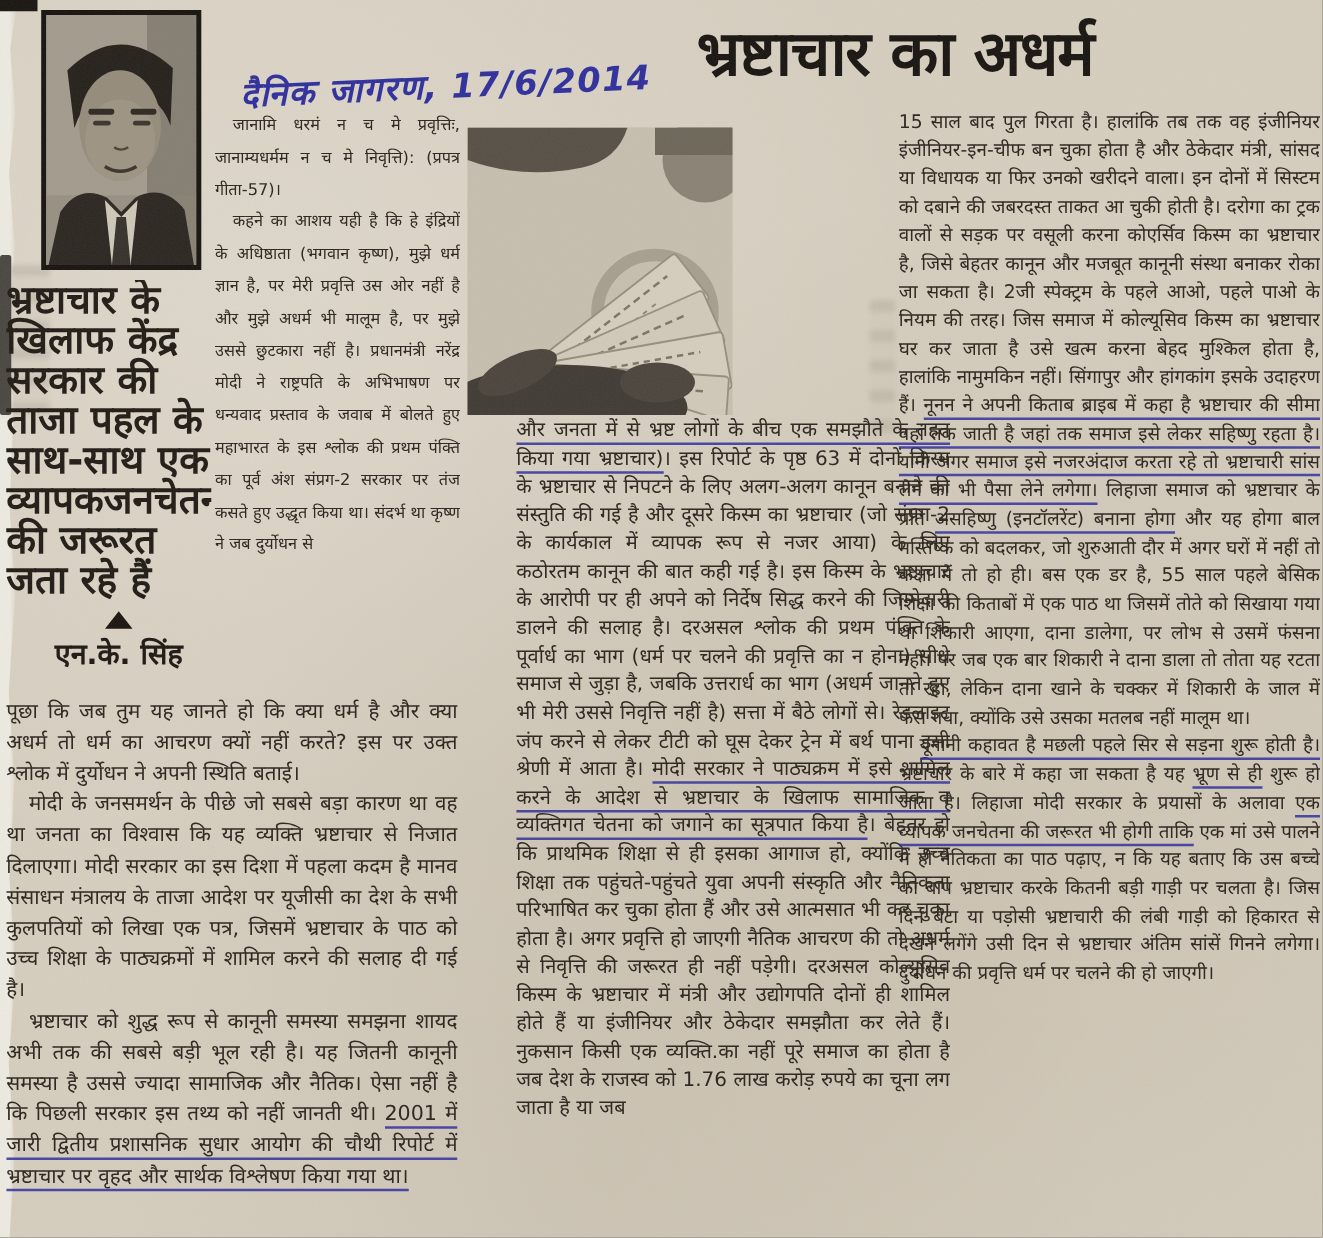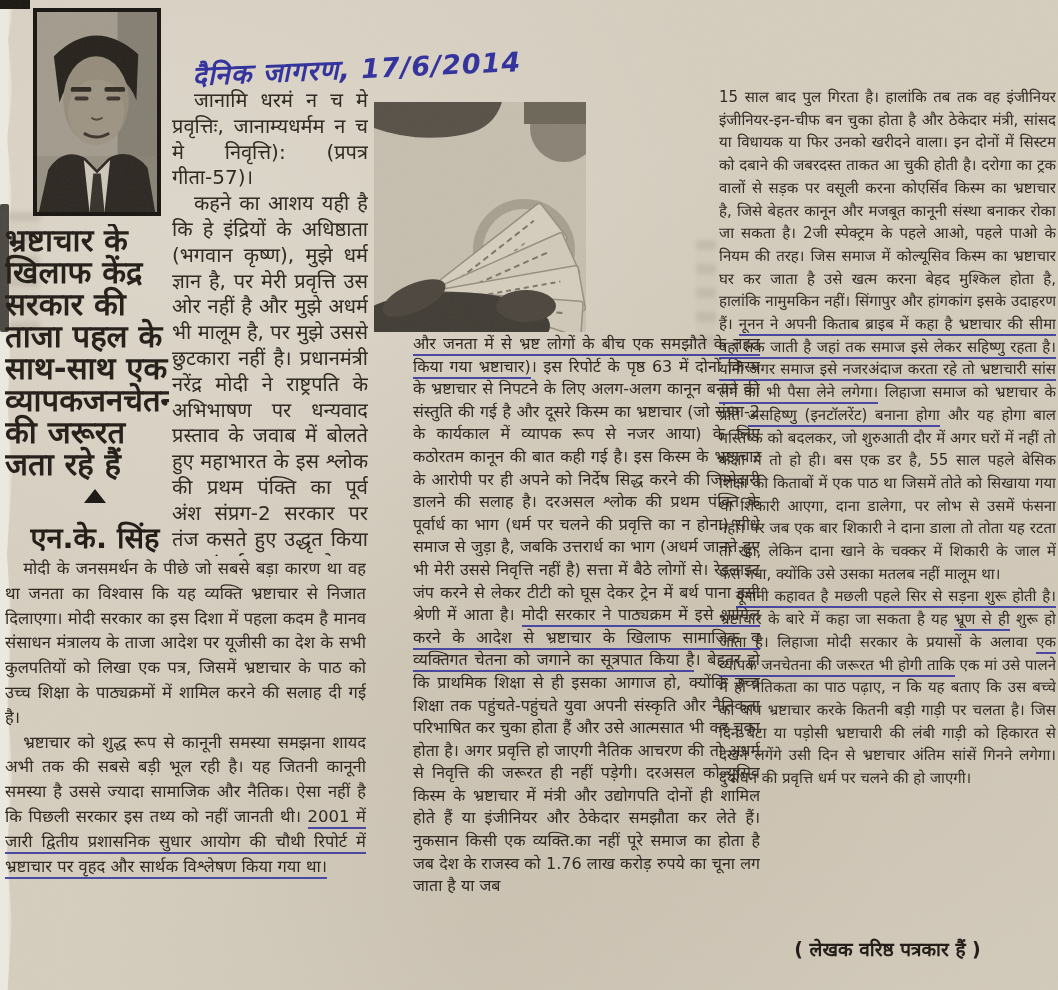--- a/index.html
+++ b/index.html
@@ -40,30 +40,30 @@
 
   .standfirst{
     position:absolute;left:5px;top:224px;width:164px;height:258px;
     font-size:31px;line-height:32px;font-weight:bold;color:#1f1a15;overflow:hidden;
   }
   .byline-marker{
     position:absolute;left:84px;top:489px;width:0;height:0;
     border-left:11px solid transparent;border-right:11px solid transparent;border-bottom:14px solid #17130f;
   }
   .byline{
-    position:absolute;left:5px;top:517px;width:180px;text-align:center;
-    font-size:29px;font-weight:bold;color:#1c1712;
+    position:absolute;left:5px;top:506px;width:180px;text-align:center;
+    font-size:23px;font-weight:bold;color:#1c1712;
   }
 
   .col{position:absolute;overflow:hidden;text-align:justify;}
   .col p{margin:0;text-indent:1.1em;}
   .col p.noindent{text-indent:0;}
   .pen-u{border-bottom:2px solid rgba(43,43,158,.85);padding-bottom:1px;}
 
-  .col1{left:172px;top:88px;width:196px;height:468px;font-size:20px;line-height:25.8px;}
+  .col1{left:172px;top:88px;width:196px;height:468px;font-size:13px;line-height:25.8px;}
   .leftblock{left:5px;top:557px;width:361px;height:430px;font-size:16.5px;line-height:24.8px;}
   .col2a{left:592px;top:88px;width:122px;height:250px;font-size:16px;line-height:27.3px;}
   .col2b{left:368px;top:333px;width:347px;height:655px;font-size:16px;line-height:22.6px;margin-left:45px;}
   .col3{left:719px;top:86px;width:337px;height:848px;font-size:15px;line-height:22.7px;}
 
   .moneyphoto{position:absolute;left:374px;top:102px;width:212px;height:230px;background:#c7c0b1;}
   .moneyphoto svg{display:block;width:100%;height:100%;}
 
   .signoff{
     position:absolute;left:719px;top:936px;width:337px;text-align:center;
@@ -74,20 +74,21 @@
 <body>
 
 <div class="page">
 
   <div class="torn-edge"></div>
   <div class="corner-mark"></div>
   <div class="left-dark-strip"></div>
   <div class="left-smudge"></div>
   <div class="right-smudge"></div>
 
+  <div class="headline">भ्रष्टाचार का अधर्म</div>
 
   <div class="handnote">दैनिक जागरण, 17/6/2014</div>
 
   <div class="portrait">
     <svg viewBox="0 0 128 208" preserveAspectRatio="none">
       <rect width="128" height="208" fill="#a39c8e"></rect>
       <rect x="88" width="40" height="208" fill="#6f6а5e" opacity="0"></rect>
       <rect x="86" width="42" height="208" fill="#6e685c" opacity=".55"></rect>
       <rect y="150" width="128" height="58" fill="#8c8577" opacity=".5"></rect>
       <path d="M18,46 Q62,4 108,44 L106,92 Q96,64 64,62 Q34,64 24,94 Z" fill="#241f1a"></path>
@@ -151,25 +152,25 @@
   </div>
 
   <div class="col col2b">
       <p class="noindent"><span class="pen-u">और जनता में से भ्रष्ट लोगों के बीच एक समझौते के तहत किया गया भ्रष्टाचार)</span><span>। इस रिपोर्ट के पृष्ठ 63 में दोनों किस्म के भ्रष्टाचार से निपटने के लिए अलग-अलग कानून बनाने की संस्तुति की गई है और दूसरे किस्म का भ्रष्टाचार (जो संप्रग-2 के कार्यकाल में व्यापक रूप से नजर आया) के लिए कठोरतम कानून की बात कही गई है। इस किस्म के भ्रष्टाचार के आरोपी पर ही अपने को निर्देष सिद्ध करने की जिम्मेदारी डालने की सलाह है। दरअसल श्लोक की प्रथम पंक्ति के पूर्वार्ध का भाग (धर्म पर चलने की प्रवृत्ति का न होना) सीधे समाज से जुड़ा है, जबकि उत्तरार्ध का भाग (अधर्म जानते हुए भी मेरी उससे निवृत्ति नहीं है) सत्ता में बैठे लोगों से। रेडलाइट जंप करने से लेकर टीटी को घूस देकर ट्रेन में बर्थ पाना इसी श्रेणी में आता है। </span><span class="pen-u">मोदी सरकार ने पाठ्यक्रम में इसे शामिल करने के आदेश से भ्रष्टाचार के खिलाफ सामाजिक व व्यक्तिगत चेतना को जगाने का सूत्रपात किया है</span><span>। बेहतर हो कि प्राथमिक शिक्षा से ही इसका आगाज हो, क्योंकि उच्च शिक्षा तक पहुंचते-पहुंचते युवा अपनी संस्कृति और नैतिकता परिभाषित कर चुका होता हैं और उसे आत्मसात भी कर चुका होता है। अगर प्रवृत्ति हो जाएगी नैतिक आचरण की तो अधर्म से निवृत्ति की जरूरत ही नहीं पड़ेगी। दरअसल कोल्यूसिव किस्म के भ्रष्टाचार में मंत्री और उद्योगपति दोनों ही शामिल होते हैं या इंजीनियर और ठेकेदार समझौता कर लेते हैं। नुकसान किसी एक व्यक्ति.का नहीं पूरे समाज का होता है जब देश के राजस्व को 1.76 लाख करोड़ रुपये का चूना लग जाता है या जब</span></p>
     </div>
   <div class="col col3">
       <p class="noindent"><span>15 साल बाद पुल गिरता है। हालांकि तब तक वह इंजीनियर इंजीनियर-इन-चीफ बन चुका होता है और ठेकेदार मंत्री, सांसद या विधायक या फिर उनको खरीदने वाला। इन दोनों में सिस्टम को दबाने की जबरदस्त ताकत आ चुकी होती है। दरोगा का ट्रक वालों से सड़क पर वसूली करना कोएर्सिव किस्म का भ्रष्टाचार है, जिसे बेहतर कानून और मजबूत कानूनी संस्था बनाकर रोका जा सकता है। 2जी स्पेक्ट्रम के पहले आओ, पहले पाओ के नियम की तरह। जिस समाज में कोल्यूसिव किस्म का भ्रष्टाचार घर कर जाता है उसे खत्म करना बेहद मुश्किल होता है, हालांकि नामुमकिन नहीं। सिंगापुर और हांगकांग इसके उदाहरण हैं। </span><span class="pen-u">नूनन ने अपनी किताब ब्राइब में कहा है भ्रष्टाचार की सीमा वहां तक जाती है जहां तक समाज इसे लेकर सहिष्णु रहता है। यानी अगर समाज इसे नजरअंदाज करता रहे तो भ्रष्टाचारी सांस लेने का भी पैसा लेने लगेगा।</span><span> लिहाजा समाज को भ्रष्टाचार के प्रति </span><span class="pen-u">असहिष्णु (इनटॉलरेंट) बनाना होगा</span><span> और यह होगा बाल मस्तिष्क को बदलकर, जो शुरुआती दौर में अगर घरों में नहीं तो कक्षा में तो हो ही। बस एक डर है, 55 साल पहले बेसिक शिक्षा की किताबों में एक पाठ था जिसमें तोते को सिखाया गया था शिकारी आएगा, दाना डालेगा, पर लोभ से उसमें फंसना नहीं। पर जब एक बार शिकारी ने दाना डाला तो तोता यह रटता तो रहा, लेकिन दाना खाने के चक्कर में शिकारी के जाल में फंस गया, क्योंकि उसे उसका मतलब नहीं मालूम था।</span></p>
       <p><span class="pen-u">यूनानी कहावत है मछली पहले सिर से सड़ना शुरू होती है।</span><span> भ्रष्टाचार के बारे में कहा जा सकता है यह </span><span class="pen-u">भ्रूण से ही</span><span> शुरू हो जाता है। लिहाजा मोदी सरकार के प्रयासों के अलावा </span><span class="pen-u">एक व्यापक जनचेतना की जरूरत भी होगी ताकि</span><span> एक मां उसे पालने में ही नैतिकता का पाठ पढ़ाए, न कि यह बताए कि उस बच्चे का बाप भ्रष्टाचार करके कितनी बड़ी गाड़ी पर चलता है। जिस दिन बेटा या पड़ोसी भ्रष्टाचारी की लंबी गाड़ी को हिकारत से देखने लगेंगे उसी दिन से भ्रष्टाचार अंतिम सांसें गिनने लगेगा। दुर्योधन की प्रवृत्ति धर्म पर चलने की हो जाएगी।</span></p>
     </div>
   <div class="col leftblock">
+      <p class="noindent"><span>पूछा कि जब तुम यह जानते हो कि क्या धर्म है और क्या अधर्म तो धर्म का आचरण क्यों नहीं करते? इस पर उक्त श्लोक में दुर्योधन ने अपनी स्थिति बताई।</span></p>
       <p><span>मोदी के जनसमर्थन के पीछे जो सबसे बड़ा कारण था वह था जनता का विश्वास कि यह व्यक्ति भ्रष्टाचार से निजात दिलाएगा। मोदी सरकार का इस दिशा में पहला कदम है मानव संसाधन मंत्रालय के ताजा आदेश पर यूजीसी का देश के सभी कुलपतियों को लिखा एक पत्र, जिसमें भ्रष्टाचार के पाठ को उच्च शिक्षा के पाठ्यक्रमों में शामिल करने की सलाह दी गई है।</span></p>
       <p><span>भ्रष्टाचार को शुद्ध रूप से कानूनी समस्या समझना शायद अभी तक की सबसे बड़ी भूल रही है। यह जितनी कानूनी समस्या है उससे ज्यादा सामाजिक और नैतिक। ऐसा नहीं है कि पिछली सरकार इस तथ्य को नहीं जानती थी। </span><span class="pen-u">2001 में जारी द्वितीय प्रशासनिक सुधार आयोग की चौथी रिपोर्ट में भ्रष्टाचार पर वृहद और सार्थक विश्लेषण किया गया था।</span></p>
     </div>
 
-  <div class="signoff">( लेखक वरिष्ठ पत्रकार हैं )</div>
 
   <svg class="grain" width="1058" height="990">
     <filter id="grainNoise">
       <feTurbulence type="fractalNoise" baseFrequency="0.9" numOctaves="2" stitchTiles="stitch"></feTurbulence>
       <feColorMatrix type="matrix" values="0 0 0 0 0.42  0 0 0 0 0.39  0 0 0 0 0.33  0 0 0 0.22 0"></feColorMatrix>
     </filter>
     <rect width="100%" height="100%" filter="url(#grainNoise)"></rect>
   </svg>
 
 </div>

